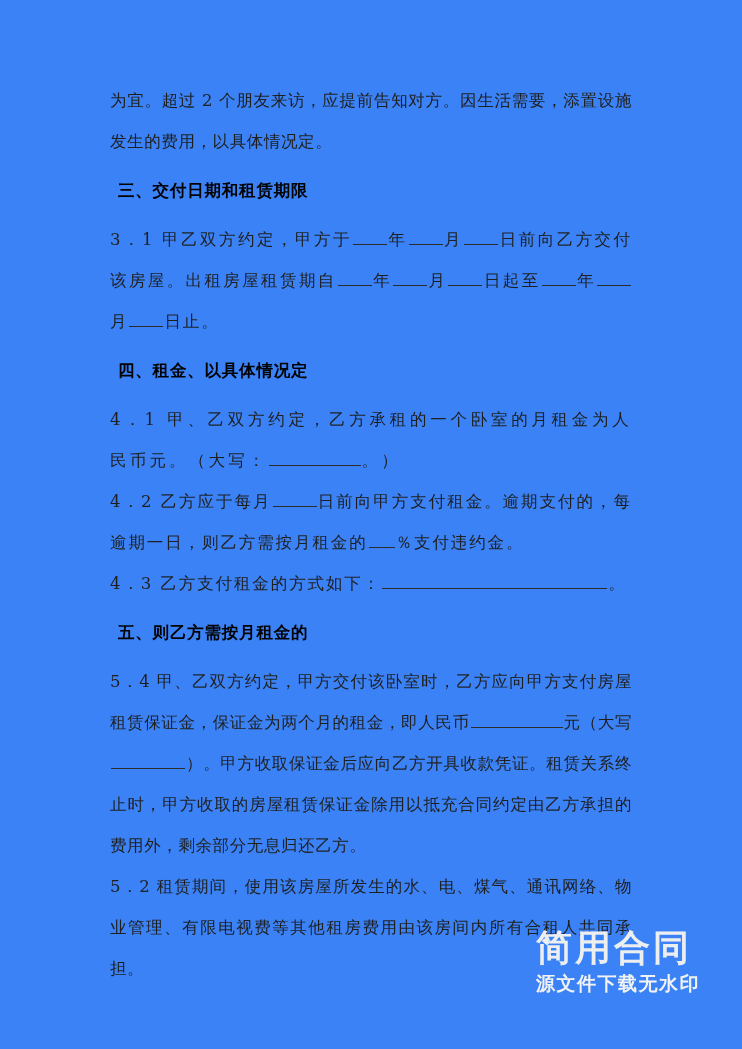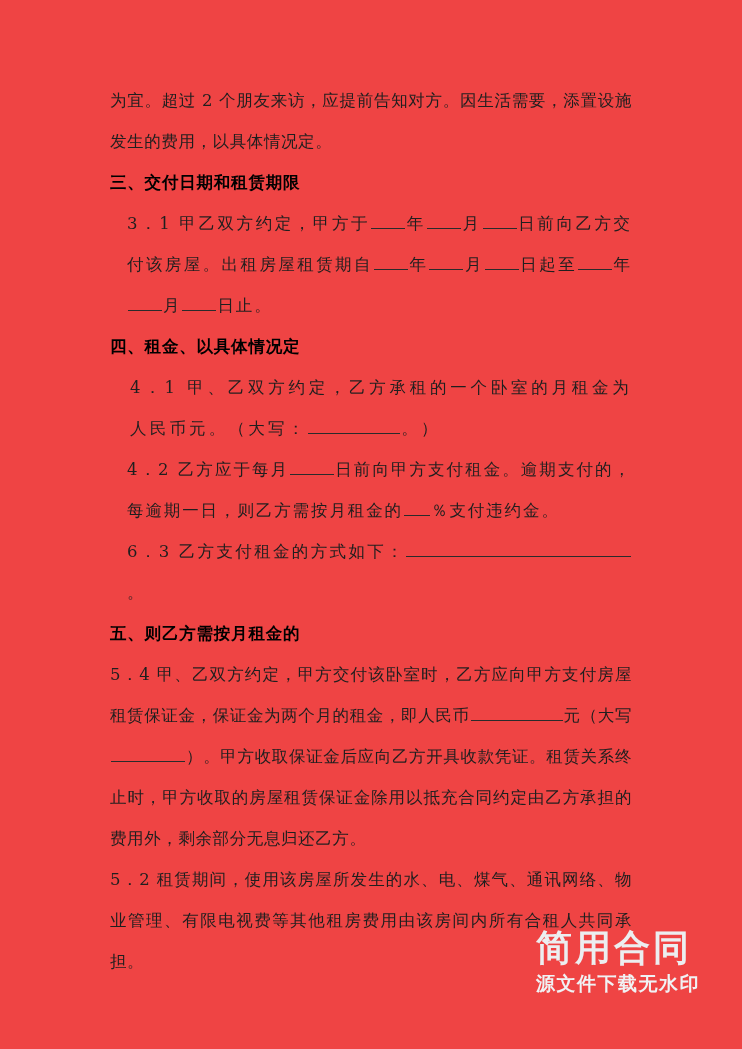--- a/index.html
+++ b/index.html
@@ -9,21 +9,21 @@
     background: #ffffff;
   }
   body {
     font-family: "DejaVu Serif", "Liberation Serif", serif;
     color: #1a1a1a;
   }
   .page {
     position: relative;
     width: 742px;
     height: 1049px;
-    background: #ef4444;
+    background: #3b82f6;
     overflow: hidden;
     box-sizing: border-box;
   }
   .doc-body {
     position: absolute;
     left: 110px;
     top: 80px;
     width: 522px;
   }
 
@@ -33,35 +33,33 @@
     line-height: 41px;
     margin: 0 0 0 0;
     text-align: justify;
     text-justify: inter-ideograph;
     letter-spacing: 0.6px;
     color: #1f1f1f;
     word-break: break-all;
   }
   .para.stretch {
     letter-spacing: 1.9px;
-    margin-left: 17px;
   }
   .para.loose {
     letter-spacing: 3.2px;
-    margin-left: 20px;
   }
 
   
   .heading {
     font-size: 16.5px;
     line-height: 41px;
     font-weight: bold;
     letter-spacing: 0.8px;
     color: #000000;
-    margin: 0;
+    margin: 8px;
     font-family: "DejaVu Sans", "Liberation Sans", sans-serif;
   }
 
   
   .blank {
     display: inline-block;
     border-bottom: 1px solid #2b2b2b;
     vertical-align: baseline;
     height: 1.02em;
     margin: 0 1px;
@@ -113,21 +111,21 @@
 
     <p class="para stretch"><span>3．1 甲乙双方约定，甲方于</span><span class="blank sm"></span><span>年</span><span class="blank sm"></span><span>月</span><span class="blank sm"></span><span>日前向乙方交付该房屋。出租房屋租赁期自</span><span class="blank sm"></span><span>年</span><span class="blank sm"></span><span>月</span><span class="blank sm"></span><span>日起至</span><span class="blank sm"></span><span>年</span><span class="blank sm"></span><span>月</span><span class="blank sm"></span><span>日止。</span></p>
 
 
     <h2 class="heading">四、租金、以具体情况定</h2>
 
     <p class="para loose"><span>4．1 甲、乙双方约定，乙方承租的一个卧室的月租金为人民币元。（大写：</span><span class="blank xl"></span><span>。）</span></p>
 
     <p class="para stretch"><span>4．2 乙方应于每月</span><span class="blank md"></span><span>日前向甲方支付租金。逾期支付的，每逾期一日，则乙方需按月租金的</span><span class="blank xs"></span><span>％支付违约金。</span></p>
 
-    <p class="para stretch"><span>6．3 乙方支付租金的方式如下：</span><span class="blank xxl"></span><span>。</span></p>
+    <p class="para stretch"><span>4．3 乙方支付租金的方式如下：</span><span class="blank xxl"></span><span>。</span></p>
 
     <h2 class="heading">五、则乙方需按月租金的</h2>
 
     <p class="para"><span>5．4 甲、乙双方约定，甲方交付该卧室时，乙方应向甲方支付房屋租赁保证金，保证金为两个月的租金，即人民币</span><span class="blank xl"></span><span>元（大写</span><span class="blank lg"></span><span>）。甲方收取保证金后应向乙方开具收款凭证。租赁关系终止时，甲方收取的房屋租赁保证金除用以抵充合同约定由乙方承担的费用外，剩余部分无息归还乙方。</span></p>
 
     <p class="para">5．2 租赁期间，使用该房屋所发生的水、电、煤气、通讯网络、物业管理、有限电视费等其他租房费用由该房间内所有合租人共同承担。</p>
 
   </div>
 
   <div class="watermark">

